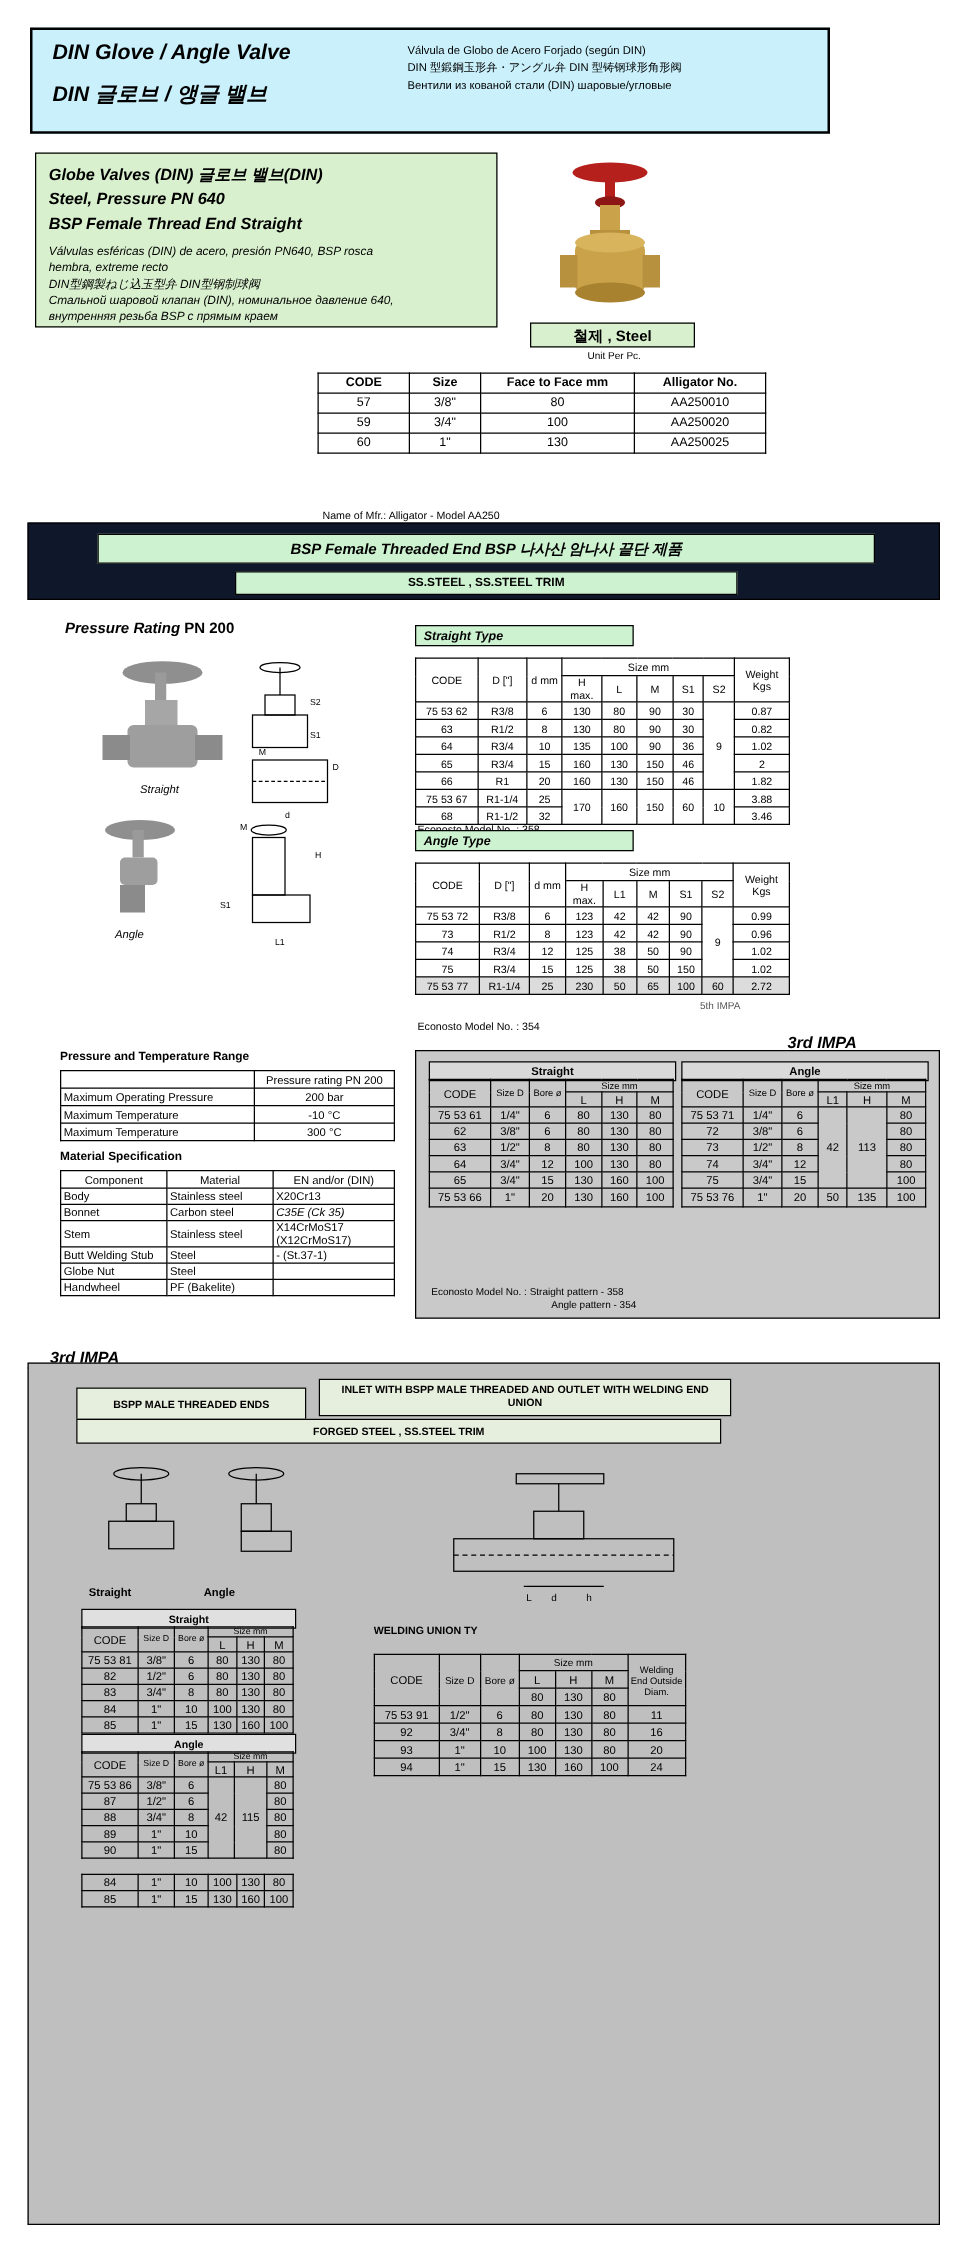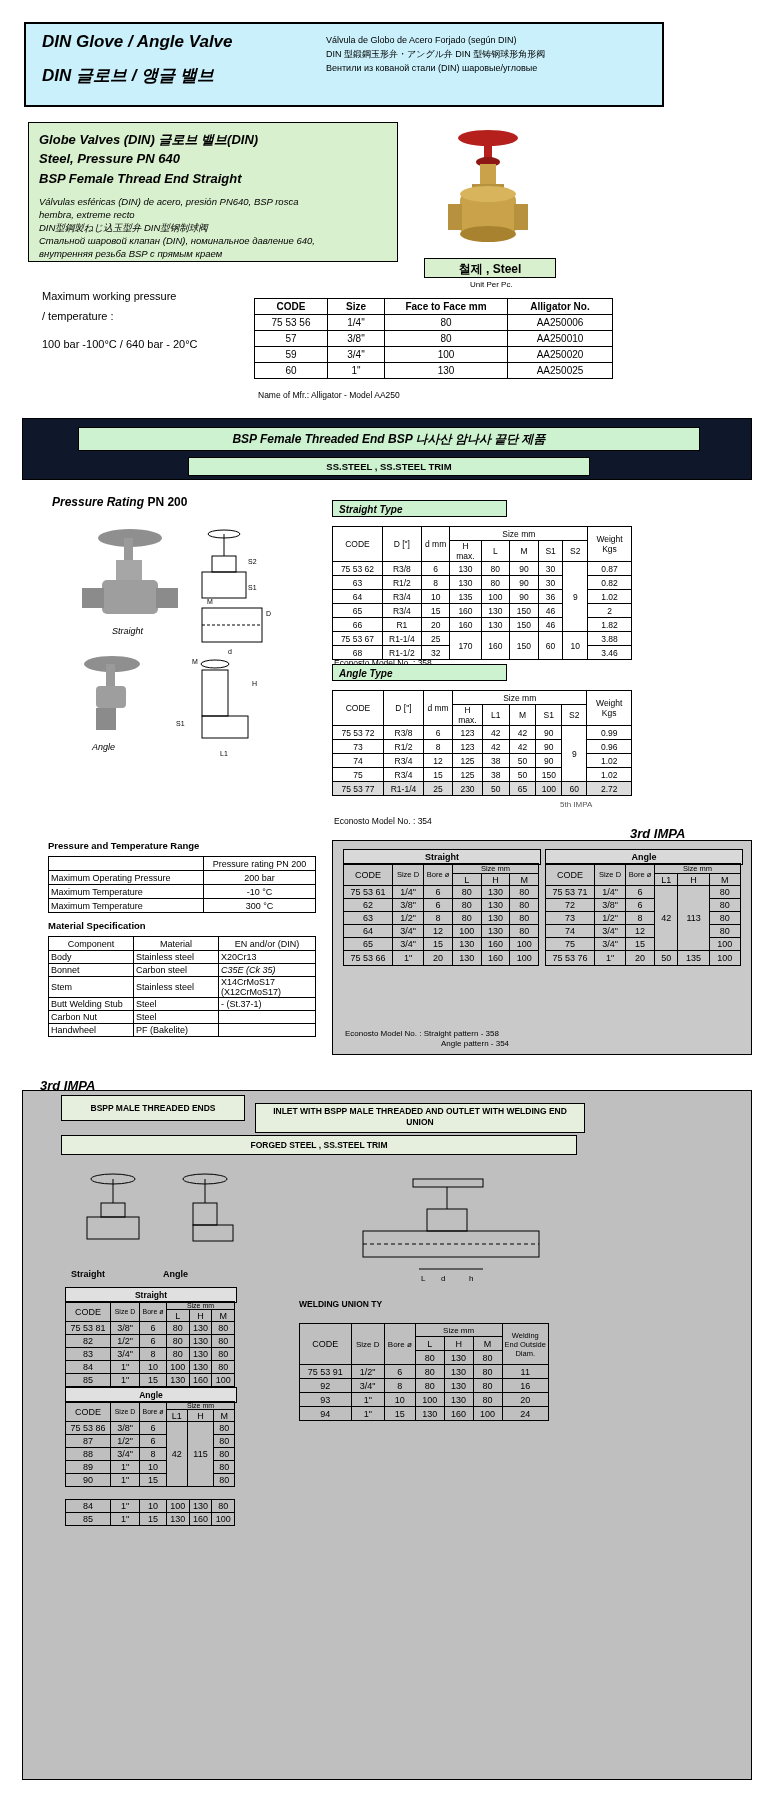--- a/index.html
+++ b/index.html
@@ -19,21 +19,21 @@
 
   .sec2{left:28px;top:122px;width:370px;height:140px;border:1px solid #000;background:#d8f0cd;}
   .sec2 .h{position:absolute;left:10px;font-size:13px;font-weight:bold;font-style:italic;}
   .sec2 .b{position:absolute;left:10px;font-size:9.5px;line-height:13.5px;font-style:italic;}
 
   .steel-label{left:424px;top:258px;width:132px;height:20px;border:1px solid #000;background:#d8f0cd;
      font-size:12px;font-weight:bold;text-align:center;line-height:20px;}
 
   .mwp{left:42px;top:286px;width:200px;font-size:11px;line-height:20px;}
   .unit{left:470px;top:280px;font-size:8px;}
-  .mfr{left:258px;top:390px;font-size:8.5px;}
+  .mfr{left:258px;top:407px;font-size:8.5px;}
 
   .tbl1{left:254px;top:298px;}
   .tbl1 td,.tbl1 th{border:1px solid #000;font-size:10px;height:15px;}
 
   
   .greenband{left:22px;top:418px;width:730px;height:62px;background:#0f172a;border:1px solid #000;}
   .greenband .b1{position:absolute;left:55px;top:8px;width:620px;height:22px;border:1px solid #000;background:#cdf2d0;
      font-size:12px;font-style:italic;font-weight:bold;text-align:center;line-height:22px;}
   .greenband .b2{position:absolute;left:165px;top:38px;width:400px;height:17px;border:1px solid #000;background:#cdf2d0;
      font-size:9.5px;font-weight:bold;text-align:center;line-height:17px;}
@@ -94,45 +94,34 @@
     <rect x="48" y="66" width="32" height="10" fill="#b8913f"></rect>
     <rect x="36" y="76" width="56" height="40" rx="6" fill="#c9a24a"></rect>
     <ellipse cx="64" cy="76" rx="28" ry="8" fill="#d8b45c"></ellipse>
     <rect x="24" y="86" width="14" height="26" fill="#b8913f"></rect>
     <rect x="90" y="86" width="14" height="26" fill="#b8913f"></rect>
     <ellipse cx="64" cy="116" rx="28" ry="8" fill="#a8822f"></ellipse>
   </svg>
 
   <div class="blk steel-label">철제 , Steel</div>
 
-  <div class="blk mwp">
-    <div>Maximum working pressure</div>
-    <div>/ temperature :</div>
-    <div style="margin-top:8px;">100 bar -100°C / 640 bar - 20°C</div>
-  </div>
 
   <div class="blk unit">Unit Per Pc.</div>
 
   <table class="blk tbl1">
     <thead>
         <tr>
       <th style="width:68px">CODE</th>
       <th style="width:52px">Size</th>
       <th style="width:118px">Face to Face mm</th>
       <th style="width:100px">Alligator No.</th>
     </tr>
       </thead>
     <tbody>
       <tr>
-          <td>75 53 56</td>
-          <td>1/4"</td>
-          <td>80</td>
-          <td>AA250006</td>
-        </tr>
-      <tr>
           <td>57</td>
           <td>3/8"</td>
           <td>80</td>
           <td>AA250010</td>
         </tr>
       <tr>
           <td>59</td>
           <td>3/4"</td>
           <td>100</td>
           <td>AA250020</td>
@@ -406,21 +395,21 @@
           <td style="border:1px solid #000;text-align:left;height:12px;">Stem</td>
           <td style="border:1px solid #000;text-align:left;">Stainless steel</td>
           <td style="border:1px solid #000;text-align:left;">X14CrMoS17 (X12CrMoS17)</td>
         </tr>
     <tr>
           <td style="border:1px solid #000;text-align:left;height:12px;">Butt Welding Stub</td>
           <td style="border:1px solid #000;text-align:left;">Steel</td>
           <td style="border:1px solid #000;text-align:left;">- (St.37-1)</td>
         </tr>
     <tr>
-          <td style="border:1px solid #000;text-align:left;height:12px;">Carbon Nut</td>
+          <td style="border:1px solid #000;text-align:left;height:12px;">Globe Nut</td>
           <td style="border:1px solid #000;text-align:left;">Steel</td>
           <td style="border:1px solid #000;text-align:left;"></td>
         </tr>
     <tr>
           <td style="border:1px solid #000;text-align:left;height:12px;">Handwheel</td>
           <td style="border:1px solid #000;text-align:left;">PF (Bakelite)</td>
           <td style="border:1px solid #000;text-align:left;"></td>
         </tr>
   </tbody>
     </table>
@@ -551,21 +540,21 @@
 
     <div style="position:absolute;left:12px;top:188px;font-size:8px;">Econosto Model No. : Straight pattern - 358</div>
     <div style="position:absolute;left:108px;top:198px;font-size:8px;">Angle pattern    - 354</div>
   </div>
 
   <div class="blk impa3b">3rd IMPA</div>
   <hr class="rule" style="left:22px;top:1086px;width:730px;">
 
   <div class="blk bottombox">
 
-    <div class="lblbox" style="position:absolute;left:38px;top:4px;width:182px;height:24px;line-height:24px;">BSPP MALE THREADED ENDS</div>
+    <div class="lblbox" style="position:absolute;left:38px;top:19px;width:182px;height:24px;line-height:24px;">BSPP MALE THREADED ENDS</div>
     <div class="lblbox" style="position:absolute;left:232px;top:12px;width:320px;height:24px;line-height:11px;padding:2px 4px;">INLET WITH BSPP MALE THREADED AND OUTLET WITH WELDING END UNION</div>
     <div class="lblbox" style="position:absolute;left:38px;top:44px;width:514px;height:18px;line-height:18px;">FORGED STEEL , SS.STEEL  TRIM</div>
 
     <svg style="position:absolute;left:42px;top:74px;" width="190" height="100" viewBox="0 0 190 100">
       <ellipse cx="48" cy="14" rx="22" ry="5" fill="none" stroke="#000"></ellipse>
       <line x1="48" y1="14" x2="48" y2="38" stroke="#000"></line>
       <rect x="36" y="38" width="24" height="14" fill="none" stroke="#000"></rect>
       <rect x="22" y="52" width="52" height="22" fill="none" stroke="#000"></rect>
       <ellipse cx="140" cy="14" rx="22" ry="5" fill="none" stroke="#000"></ellipse>
       <line x1="140" y1="14" x2="140" y2="38" stroke="#000"></line>

